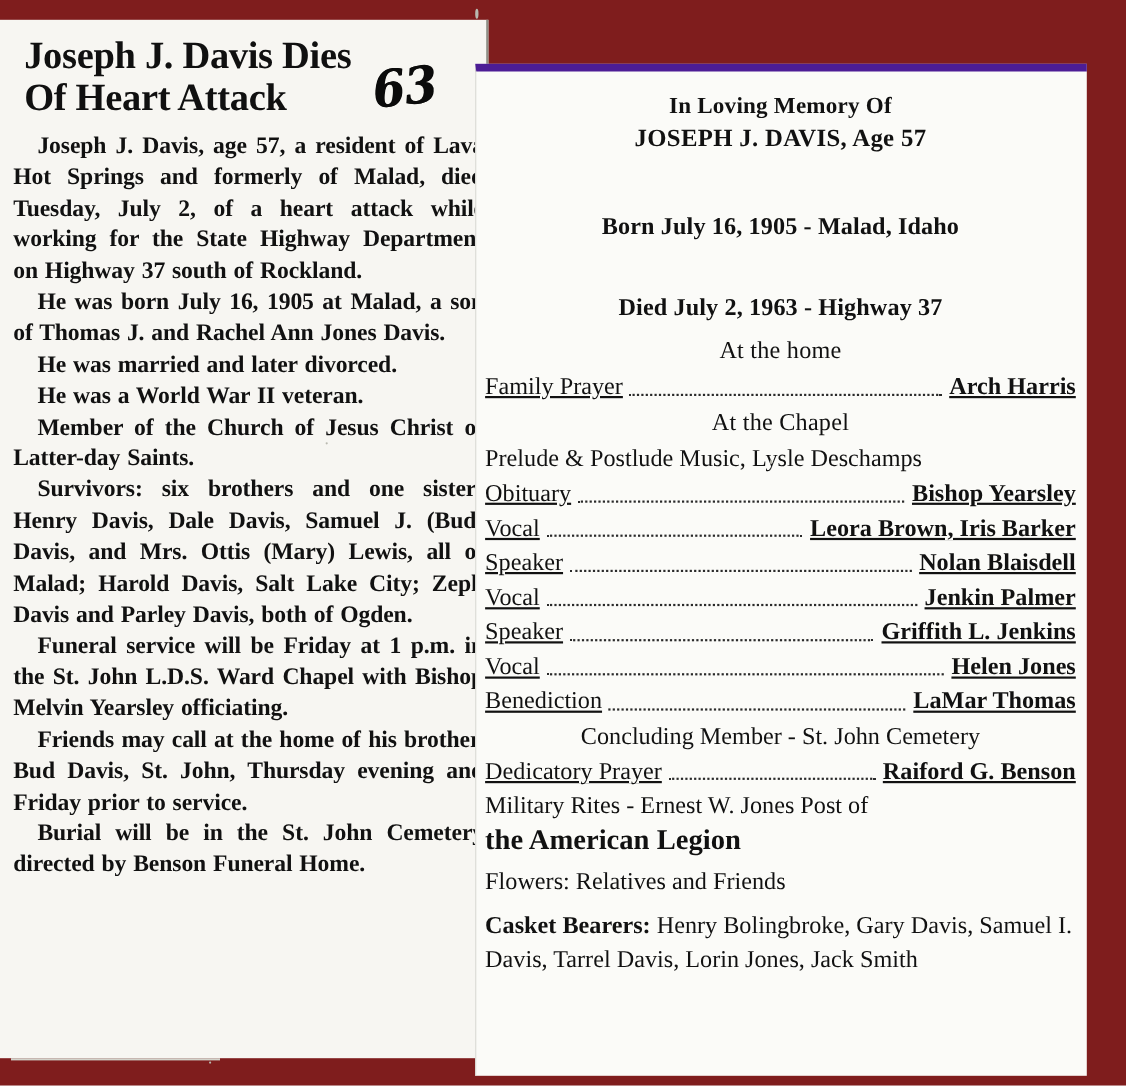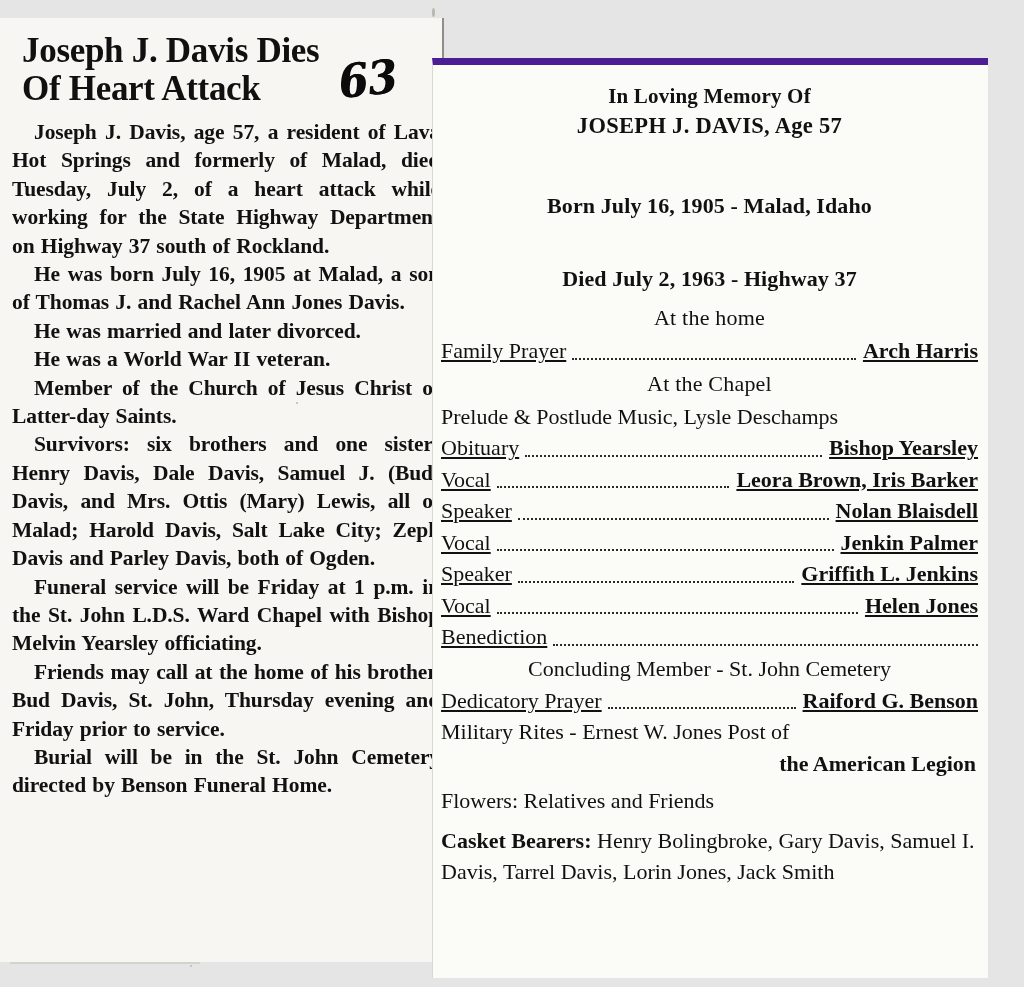--- a/index.html
+++ b/index.html
@@ -4,21 +4,21 @@
 <style>
   html, body {
     margin: 0;
     padding: 0;
     background: #ffffff;
   }
   #page {
     position: relative;
     width: 1024px;
     height: 987px;
-    background: #e5e5e5;
+    background: #7f1d1d;
     overflow: hidden;
     font-family: "Liberation Serif", "DejaVu Serif", serif;
   }
 
   
   #left-clipping {
     position: absolute;
     left: 0px;
     top: 18px;
     width: 444px;
@@ -151,22 +151,22 @@
     line-height: 31.5px;
     font-weight: normal;
     white-space: nowrap;
   }
   .center-line {
     text-align: center;
     font-size: 22px;
     line-height: 32px;
   }
   .right-line {
-    text-align: right;
-    font-size: 22px;
+    text-align: left;
+    font-size: 26px;
     line-height: 31px;
     font-weight: bold;
     padding-right: 2px;
   }
   .para-line {
     font-size: 22px;
     line-height: 31.5px;
   }
   .flowers-line {
     font-size: 22px;
@@ -278,20 +278,21 @@
           <span class="who">Griffith L. Jenkins</span>
         </div>
         <div class="prog-row">
           <span class="role">Vocal</span>
           <span class="leader"></span>
           <span class="who">Helen Jones</span>
         </div>
         <div class="prog-row">
           <span class="role">Benediction</span>
           <span class="leader"></span>
+          <span class="who">LaMar Thomas</span>
         </div>
       </div>
 
       <div class="center-line">Concluding Member - St. John Cemetery</div>
 
       <div class="prog-rows">
         <div class="prog-row">
           <span class="role">Dedicatory Prayer</span>
           <span class="leader"></span>
           <span class="who">Raiford G. Benson</span>

